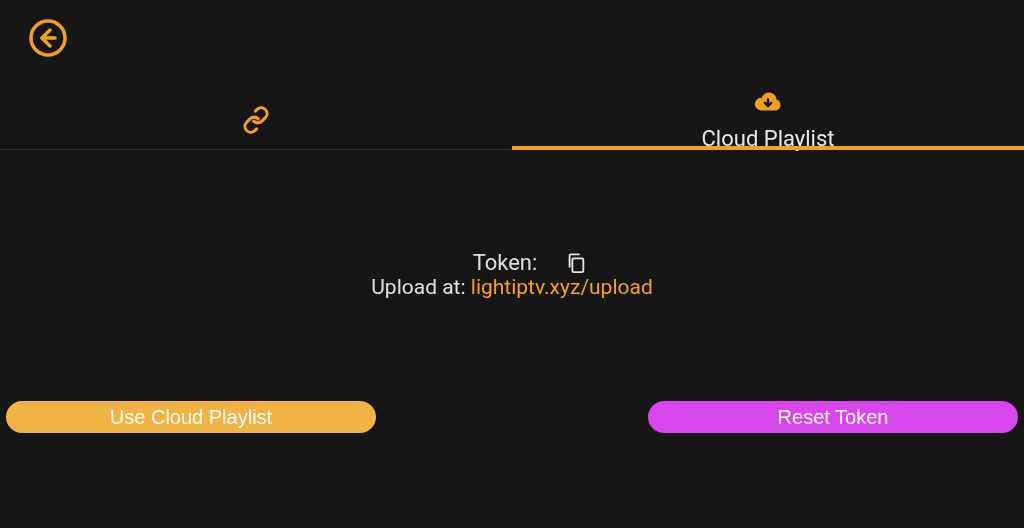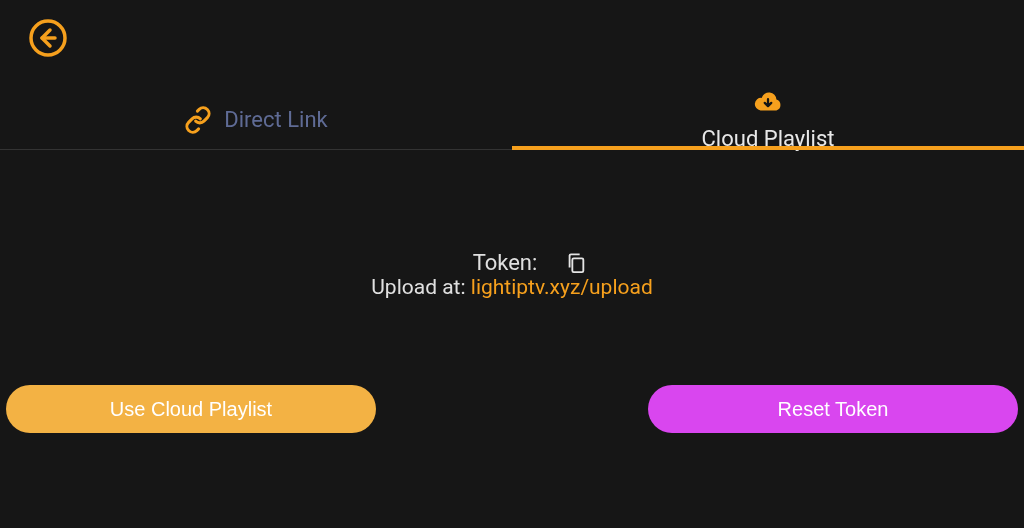--- a/index.html
+++ b/index.html
@@ -94,21 +94,21 @@
       position: absolute;
       bottom: 95px;
       left: 0;
       right: 0;
       display: flex;
       justify-content: space-between;
       padding: 0 6px;
     }
     .btn {
       width: 370px;
-      height: 48px;
+      height: 32px;
       border-radius: 24px;
       border: none;
       font-size: 20px;
       color: #fff;
       cursor: pointer;
       display: flex;
       align-items: center;
       justify-content: center;
     }
     .btn-primary {
@@ -130,21 +130,20 @@
 </div>
 
 <div class="tabs">
   <div class="tab inactive">
     <span class="icon">
       <svg width="28" height="28" viewBox="0 0 24 24" fill="none" stroke="#f6a01d" stroke-width="2.6" stroke-linecap="round" stroke-linejoin="round">
         <path d="M10 13a5 5 0 0 0 7.07 0l3-3a5 5 0 0 0-7.07-7.07l-1.5 1.5"></path>
         <path d="M14 11a5 5 0 0 0-7.07 0l-3 3a5 5 0 0 0 7.07 7.07l1.5-1.5"></path>
       </svg>
     </span>
-    <span>Direct Link</span>
   </div>
   <div class="tab active">
     <span class="icon">
       <svg width="30" height="26" viewBox="0 0 32 24">
         <path d="M25 10.5a8 8 0 0 0-15.7-1.8A6.5 6.5 0 0 0 8 22h17a6 6 0 0 0 0-11.5z" fill="#f6a01d"></path>
         <path d="M16 10 v7 M12.5 14 L16 17.5 L19.5 14" fill="none" stroke="#161616" stroke-width="2.4" stroke-linecap="round" stroke-linejoin="round"></path>
       </svg>
     </span>
     <span>Cloud Playlist</span>
   </div>

